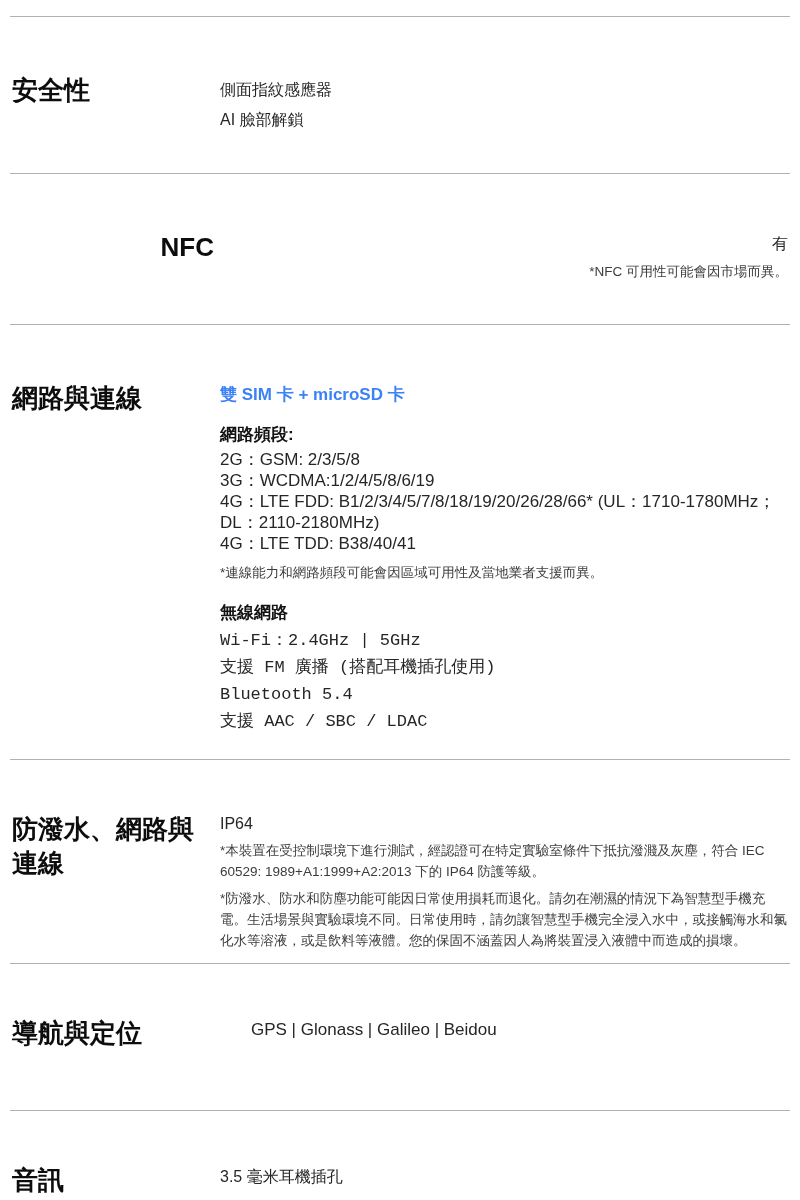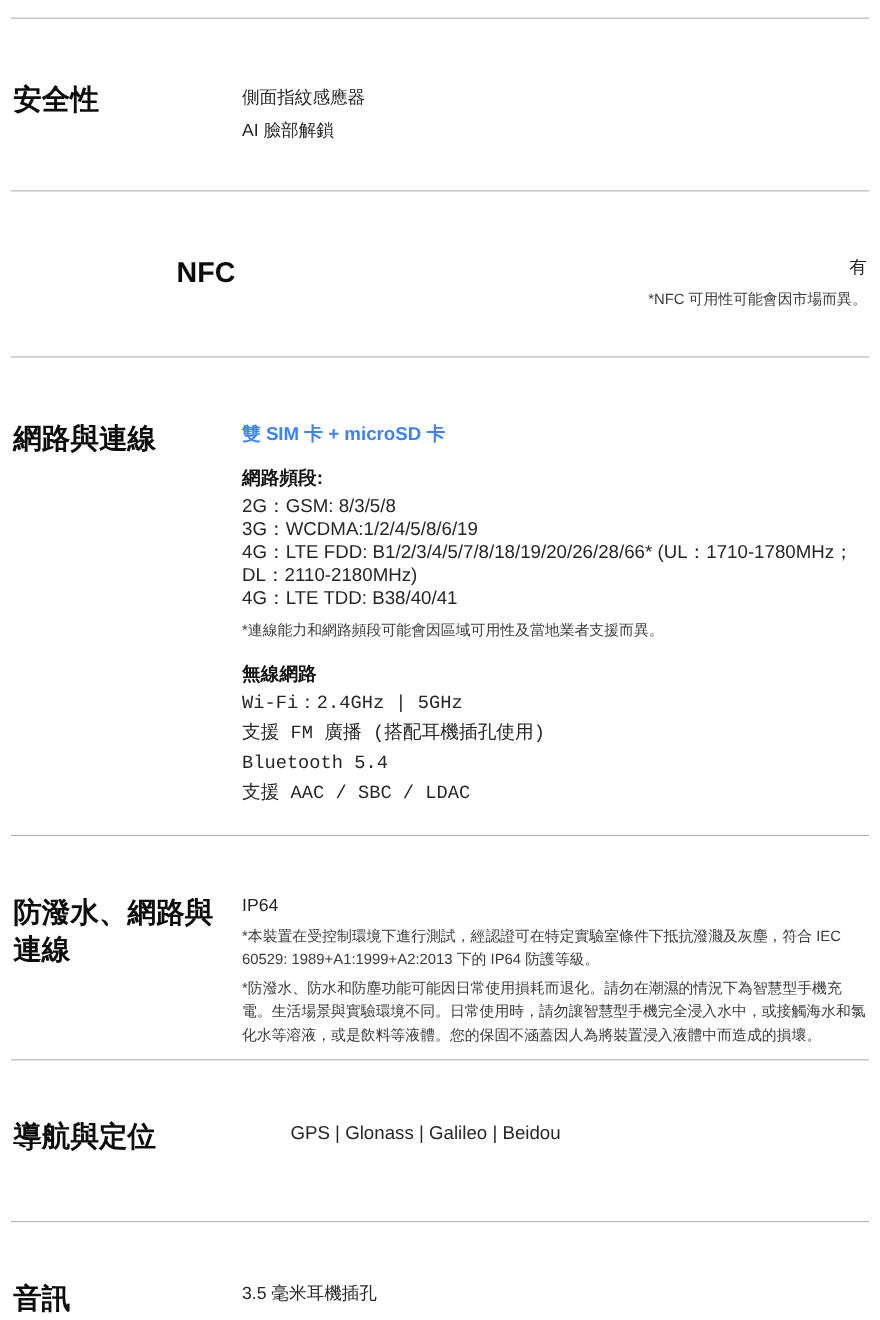--- a/index.html
+++ b/index.html
@@ -37,21 +37,21 @@
   .fn-band { margin-top: 8px; }
   .wline { margin: 0; font-size: 17px; line-height: 27px; color: #262626; font-family: Liberation Mono, monospace; }
 
   
   .sec-water { padding-top: 52px; padding-bottom: 12px; }
   .sec-water .val { font-size: 16px; line-height: 20px; }
   .sec-water .fn  { margin-top: 6px; }
 
   
   .sec-navigation { padding-top: 52px; padding-bottom: 60px; gap: 31px; }
-  .sec-navigation .val { font-size: 17px; line-height: 24px; margin-left: 13px; }
+  .sec-navigation .val { font-size: 17px; line-height: 24px; }
 
   
   .sec-audio { padding-top: 52px; padding-bottom: 0; }
   .sec-audio .val { line-height: 24px; }
 </style>
 </head>
 <body>
 
 <div class="page">
 
@@ -76,21 +76,21 @@
   </section>
 
   <div class="divider"></div>
 
   <section class="row sec-network">
     <h2 class="row-title">網路與連線</h2>
     <div class="row-content">
       <p class="lead">雙 SIM 卡 + microSD 卡</p>
 
       <p class="subhead">網路頻段:</p>
-      <p class="band">2G：GSM: 8/3/5/8</p>
+      <p class="band">2G：GSM: 2/3/5/8</p>
       <p class="band">3G：WCDMA:1/2/4/5/8/6/19</p>
       <p class="band">4G：LTE FDD: B1/2/3/4/5/7/8/18/19/20/26/28/66* (UL：1710-1780MHz；DL：2110-2180MHz)</p>
       <p class="band">4G：LTE TDD: B38/40/41</p>
       <p class="fn fn-band">*連線能力和網路頻段可能會因區域可用性及當地業者支援而異。</p>
 
       <p class="subhead subhead-gap">無線網路</p>
       <p class="wline">Wi-Fi：2.4GHz | 5GHz</p>
       <p class="wline">支援 FM 廣播 (搭配耳機插孔使用)</p>
       <p class="wline">Bluetooth 5.4</p>
       <p class="wline">支援 AAC / SBC / LDAC</p>

